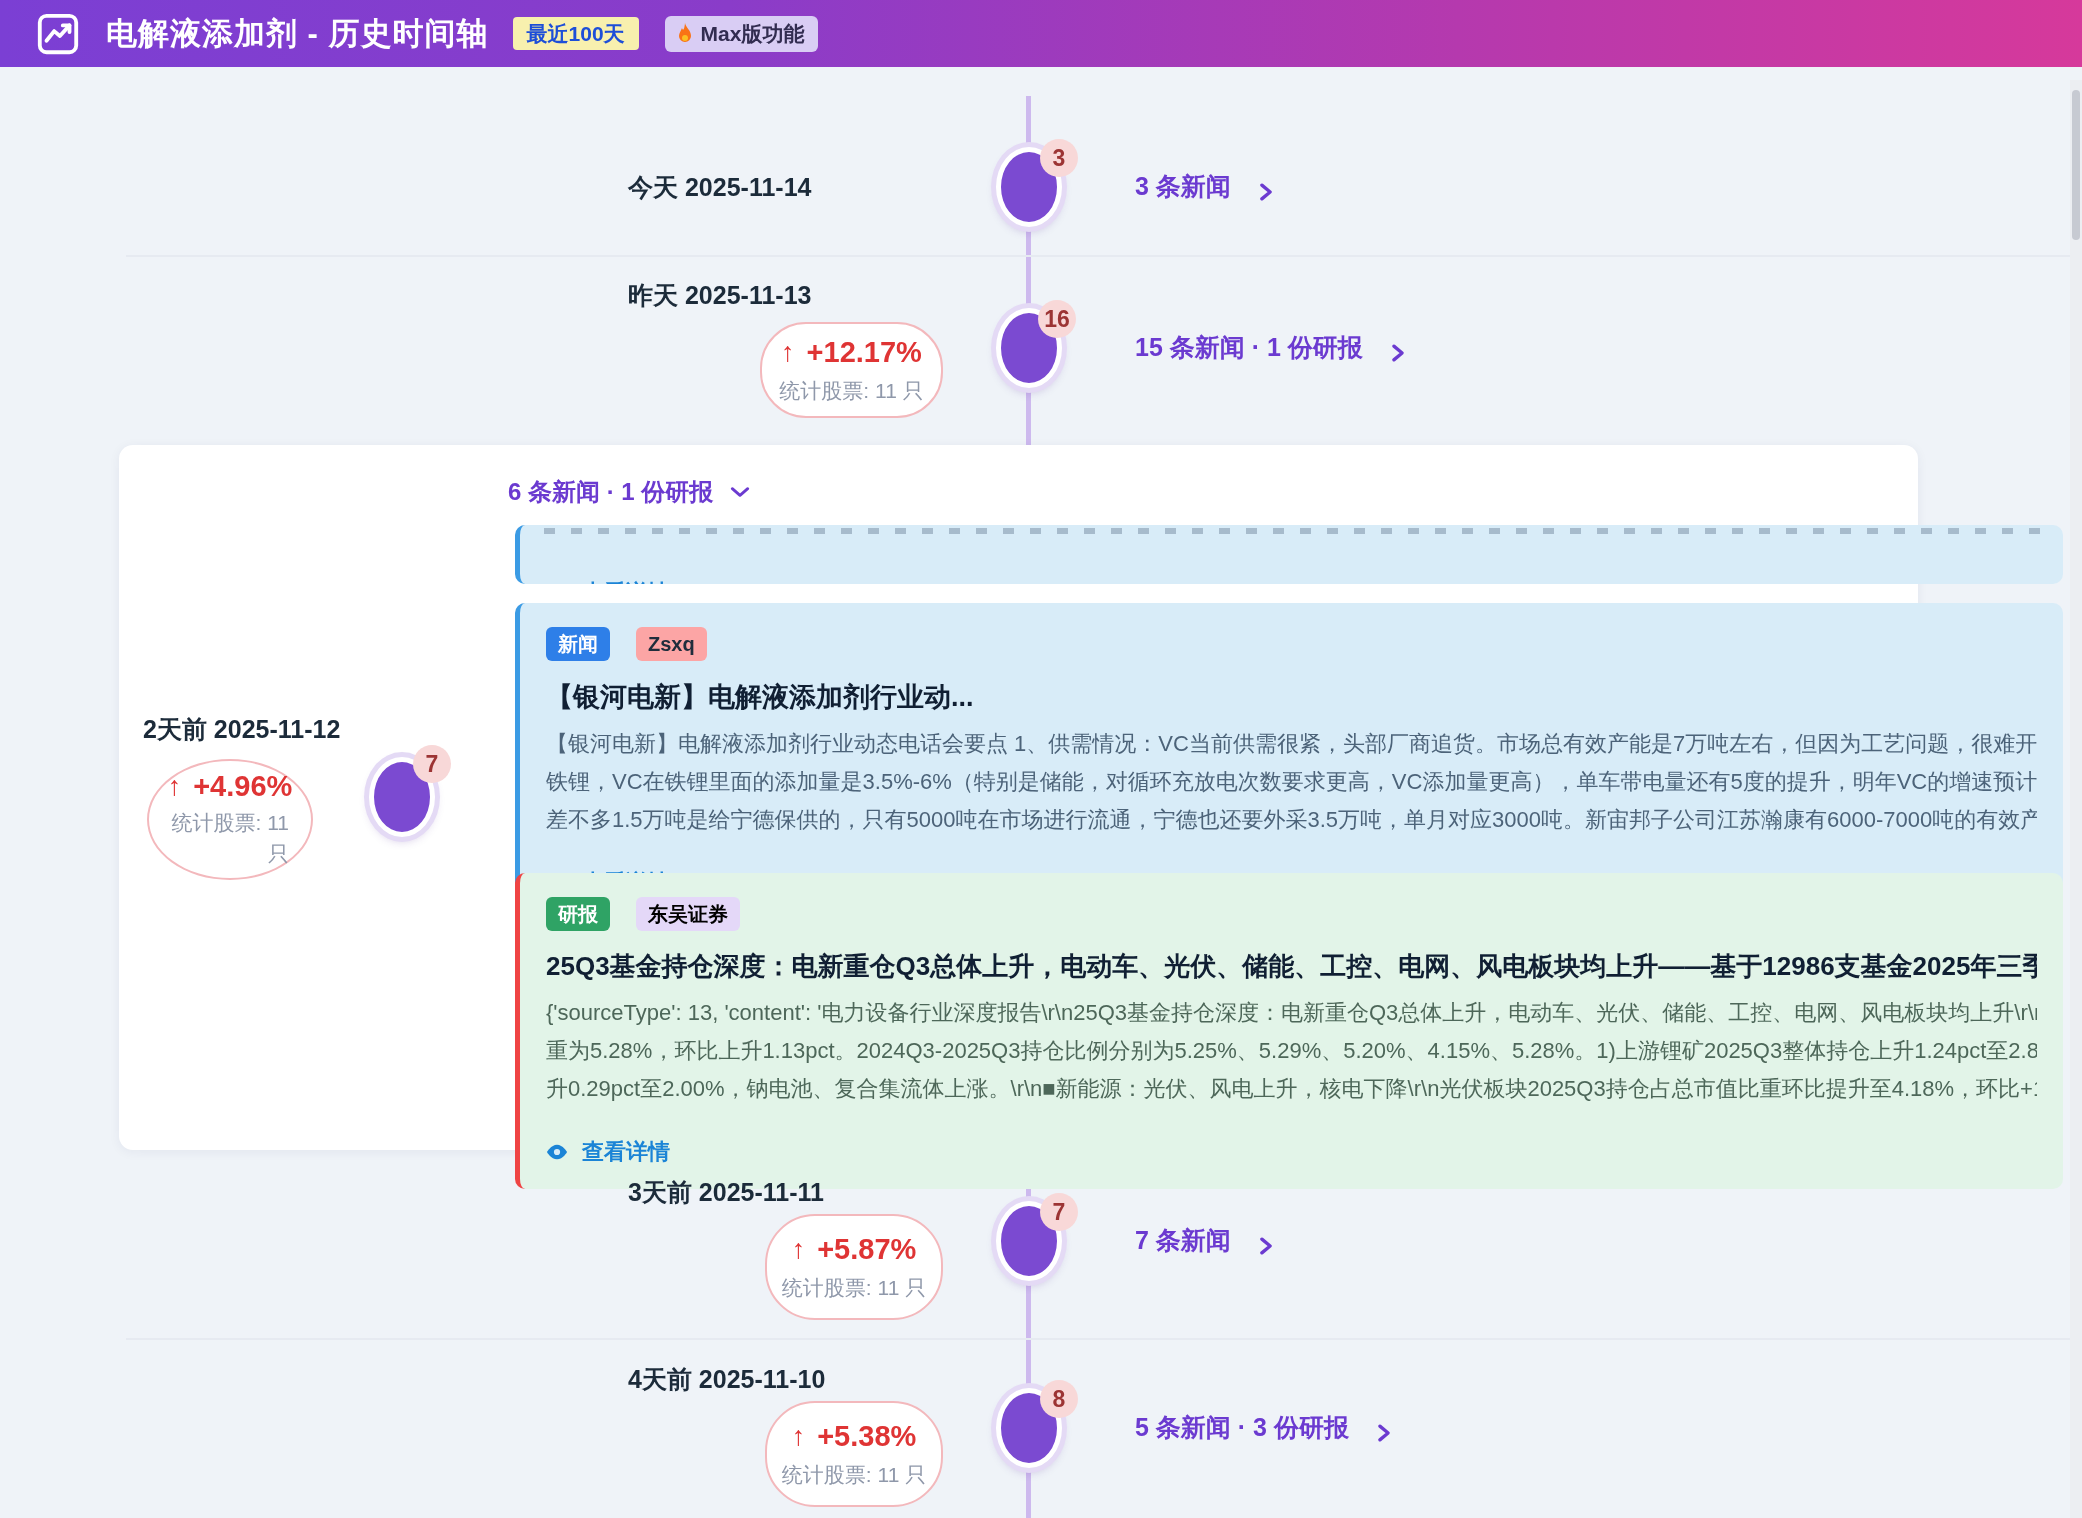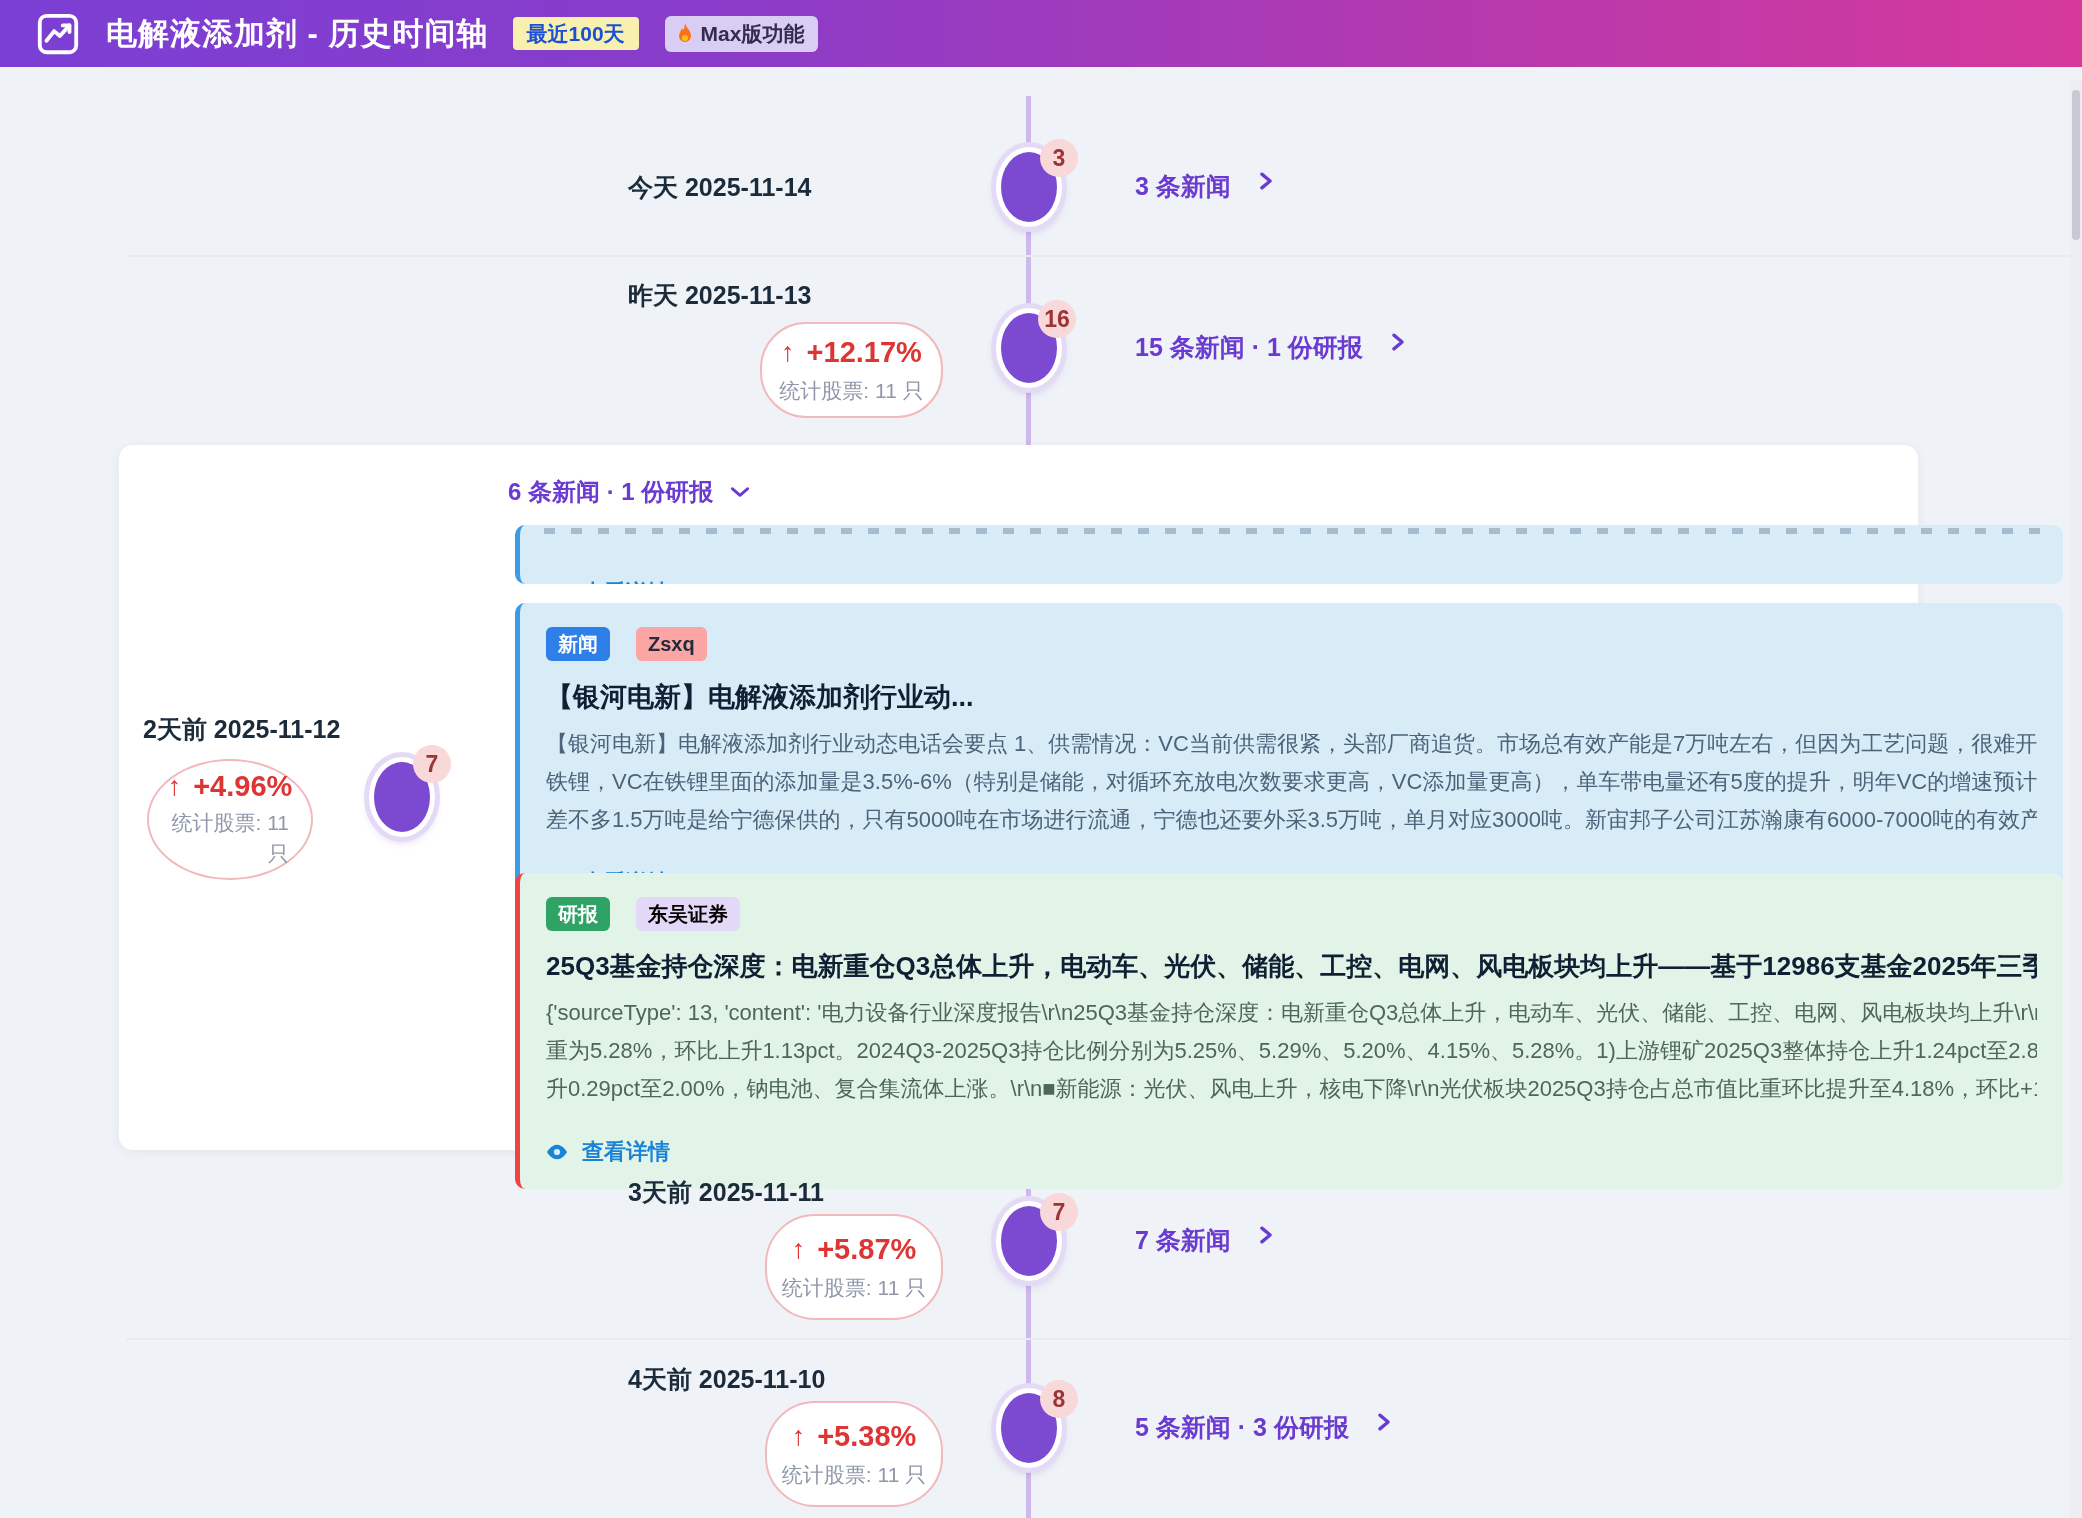--- a/index.html
+++ b/index.html
@@ -27,21 +27,21 @@
     display:flex;flex-direction:column;align-items:center;justify-content:center;}
   .pct-line{display:flex;align-items:center;gap:12px;font-size:29px;font-weight:bold;color:#df3434;}
   .up-arrow{font-size:27px;font-weight:bold;color:#df3434;}
   .stocks{font-size:21px;color:#8f98aa;margin-top:8px;}
 
   .node{position:absolute;width:56px;height:70px;border-radius:50%;background:#7b4ad1;
     border:5px solid #ffffff;box-shadow:0 0 0 5px #e4daf5,0 4px 10px rgba(80,40,150,.25);z-index:3;}
   .count-badge{position:absolute;width:38px;height:38px;border-radius:50%;background:#f8d8d8;color:#9c3434;
     font-size:23px;font-weight:bold;display:flex;align-items:center;justify-content:center;z-index:4;}
 
-  .tl-link{position:absolute;display:flex;align-items:flex-start;gap:26px;color:#6b3ad0;font-size:25px;font-weight:bold;
+  .tl-link{position:absolute;display:flex;align-items:flex-end;gap:26px;color:#6b3ad0;font-size:25px;font-weight:bold;
     z-index:2;cursor:pointer;left:1135px;}
 
   
   .expanded-card{position:absolute;left:119px;top:445px;width:1799px;height:705px;background:#ffffff;
     border-radius:14px;box-shadow:0 2px 12px rgba(30,40,80,.06);z-index:2;}
   .summary-link{position:absolute;left:389px;top:31px;display:flex;align-items:center;gap:16px;
     color:#6b3ad0;font-size:24px;font-weight:bold;cursor:pointer;}
   .exp-date{position:absolute;left:24px;top:268px;font-size:25px;font-weight:bold;color:#1c2b3a;width:300px;text-align:left;}
   .exp-pill{left:28px;top:314px;width:162px;height:117px;border-radius:50%;}
   .exp-pill .stocks{width:118px;text-align:right;line-height:1.5;margin-top:4px;}

